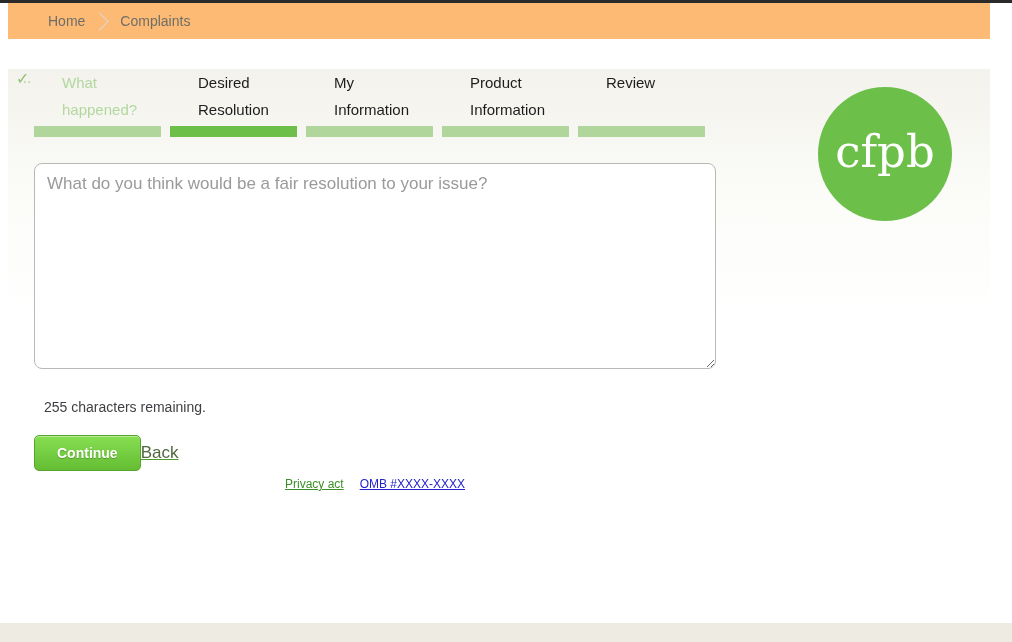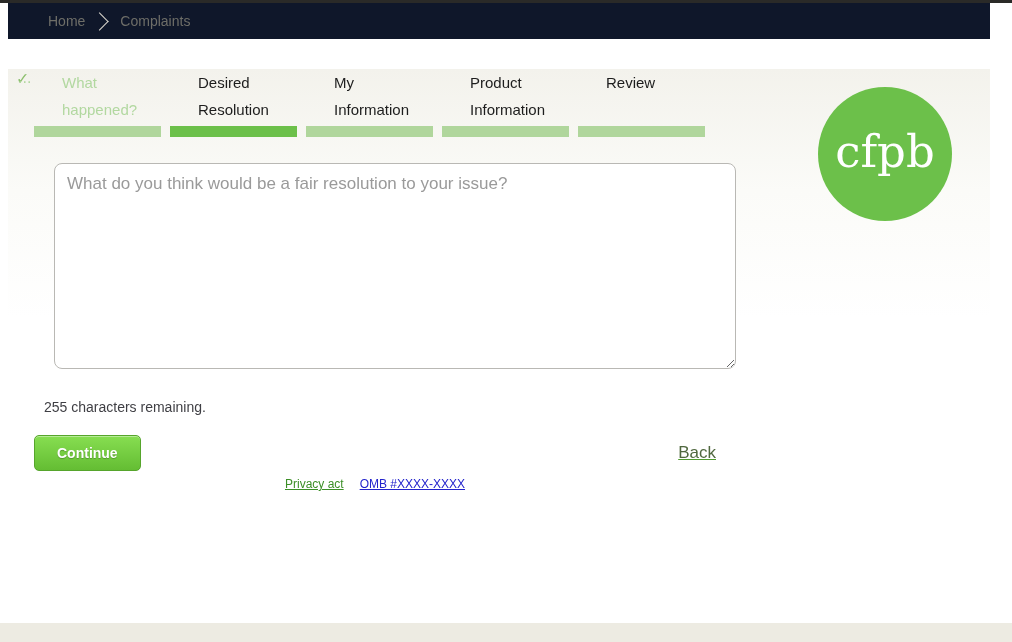--- a/index.html
+++ b/index.html
@@ -7,21 +7,21 @@
   body {
     width: 1012px; height: 642px;
     font-family: "Liberation Sans", sans-serif;
     position: relative; overflow: hidden;
   }
   .top-edge { height: 3px; background: #2a2a28; width: 100%; }
   .page { margin-left: 8px; width: 982px; }
 
   
   .crumb-band {
-    background: #0f172a; height: 38px;
+    background: #fdba74; height: 38px;
     border-bottom: 2px solid #ffffff;
     display: flex; align-items: center;
     padding-left: 40px;
   }
   .crumb-link { color: #6e6e68; font-size: 14px; text-decoration: none; cursor: pointer; }
   .crumb-sep {
     display: inline-block; width: 13px; height: 13px;
     border-top: 1px solid #dcd9cf; border-right: 1px solid #dcd9cf;
     transform: rotate(45deg); margin: 0 14px 0 8px;
   }
@@ -59,29 +59,29 @@
   .tab-bar { height: 11px; background: #b0d69c; margin-top: 3px; }
   .tab.active .tab-bar { background: #6cc04a; }
 
   
   .resolution-input {
     display: block; margin-top: 26px;
     width: 682px; height: 206px;
     border: 1px solid #b9b8b4; border-radius: 8px;
     padding: 10px 12px; font-family: "Liberation Sans", sans-serif;
     font-size: 17px; color: #333; background: #ffffff;
-    resize: both; outline: none; margin-left: 20px;
+    resize: both; outline: none;
   }
   .resolution-input::placeholder { color: #9a9a9a; }
 
   .char-count { margin: 30px 0 0 10px; font-size: 14px; color: #3f3f44; }
 
   
   .form-width { width: 682px; }
-  .action-row { display: flex; justify-content: space-between; align-items: center; margin-top: 20px; }
+  .action-row { display: flex; justify-content: flex-start; align-items: center; margin-top: 20px; }
   .continue-btn {
     background: linear-gradient(to bottom, #87de51, #64bd33);
     border: 1px solid #56a52c; border-radius: 5px;
     color: #ffffff; font-weight: bold; font-size: 14px;
     font-family: "Liberation Sans", sans-serif;
     padding: 9px 22px; cursor: pointer;
     text-shadow: 0 1px 1px rgba(0,0,0,0.25);
     box-shadow: inset 0 1px 0 rgba(255,255,255,0.4);
   }
   .back-link { margin-left: 0; font-size: 17px; color: #50683f; text-decoration: underline; text-decoration-color: #4f9a2e; cursor: pointer; }

